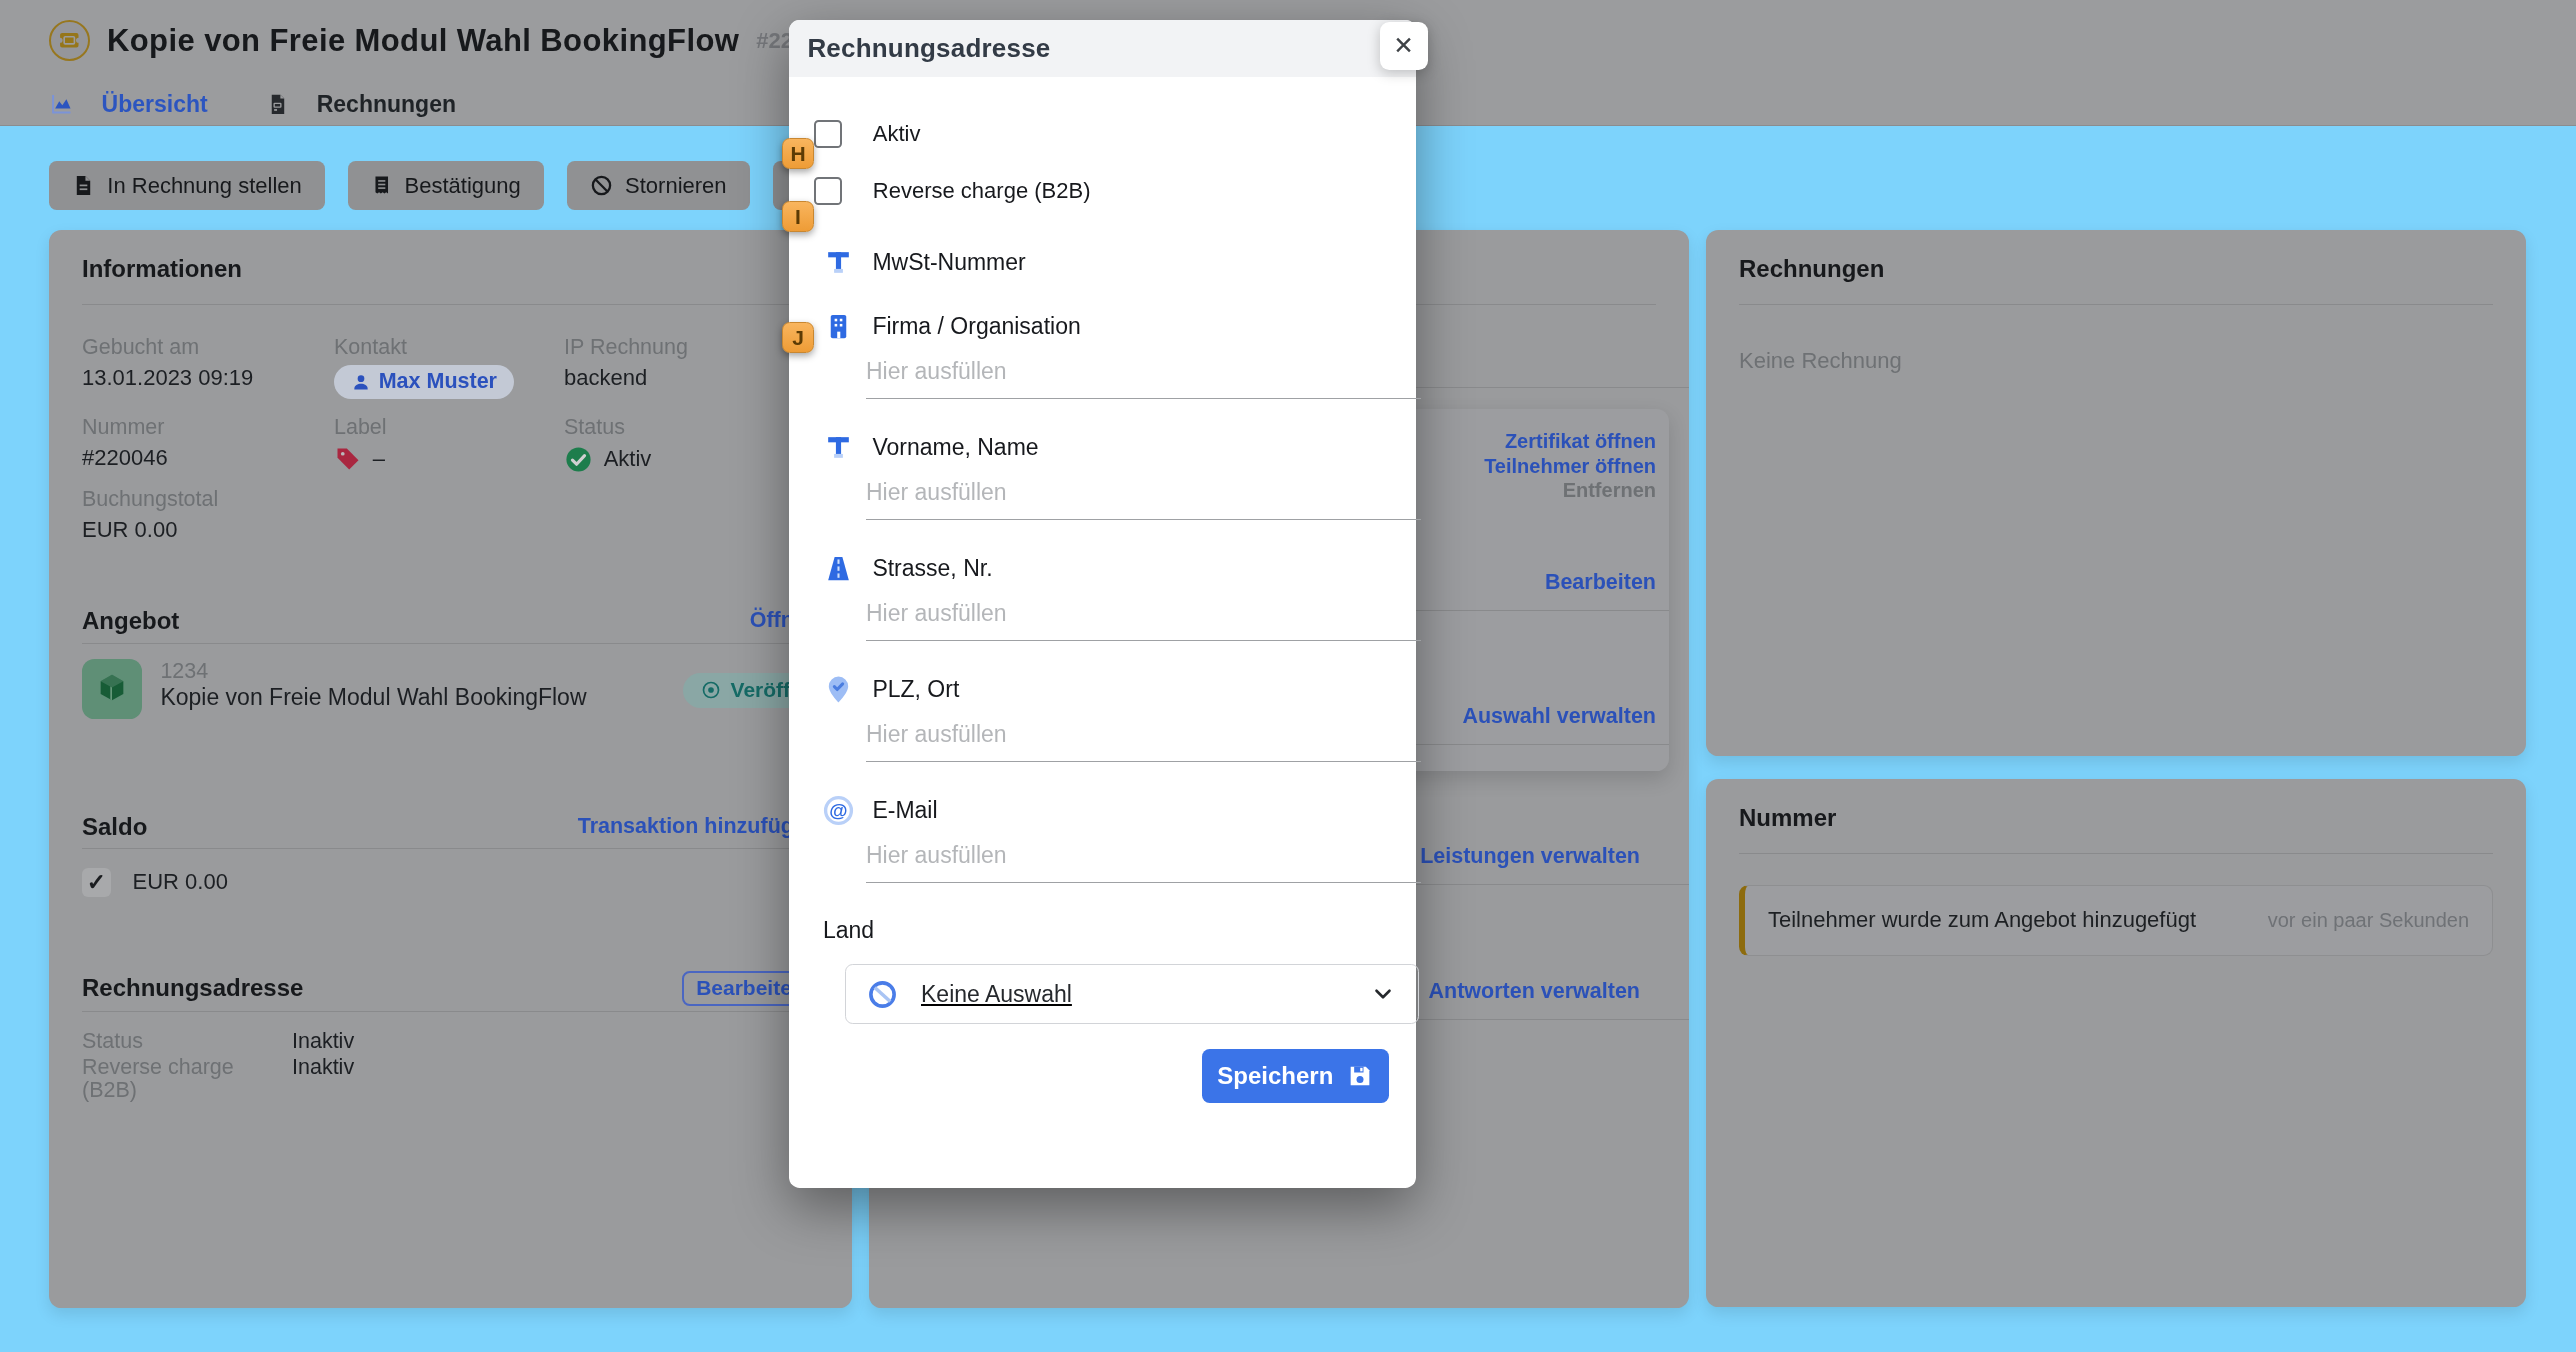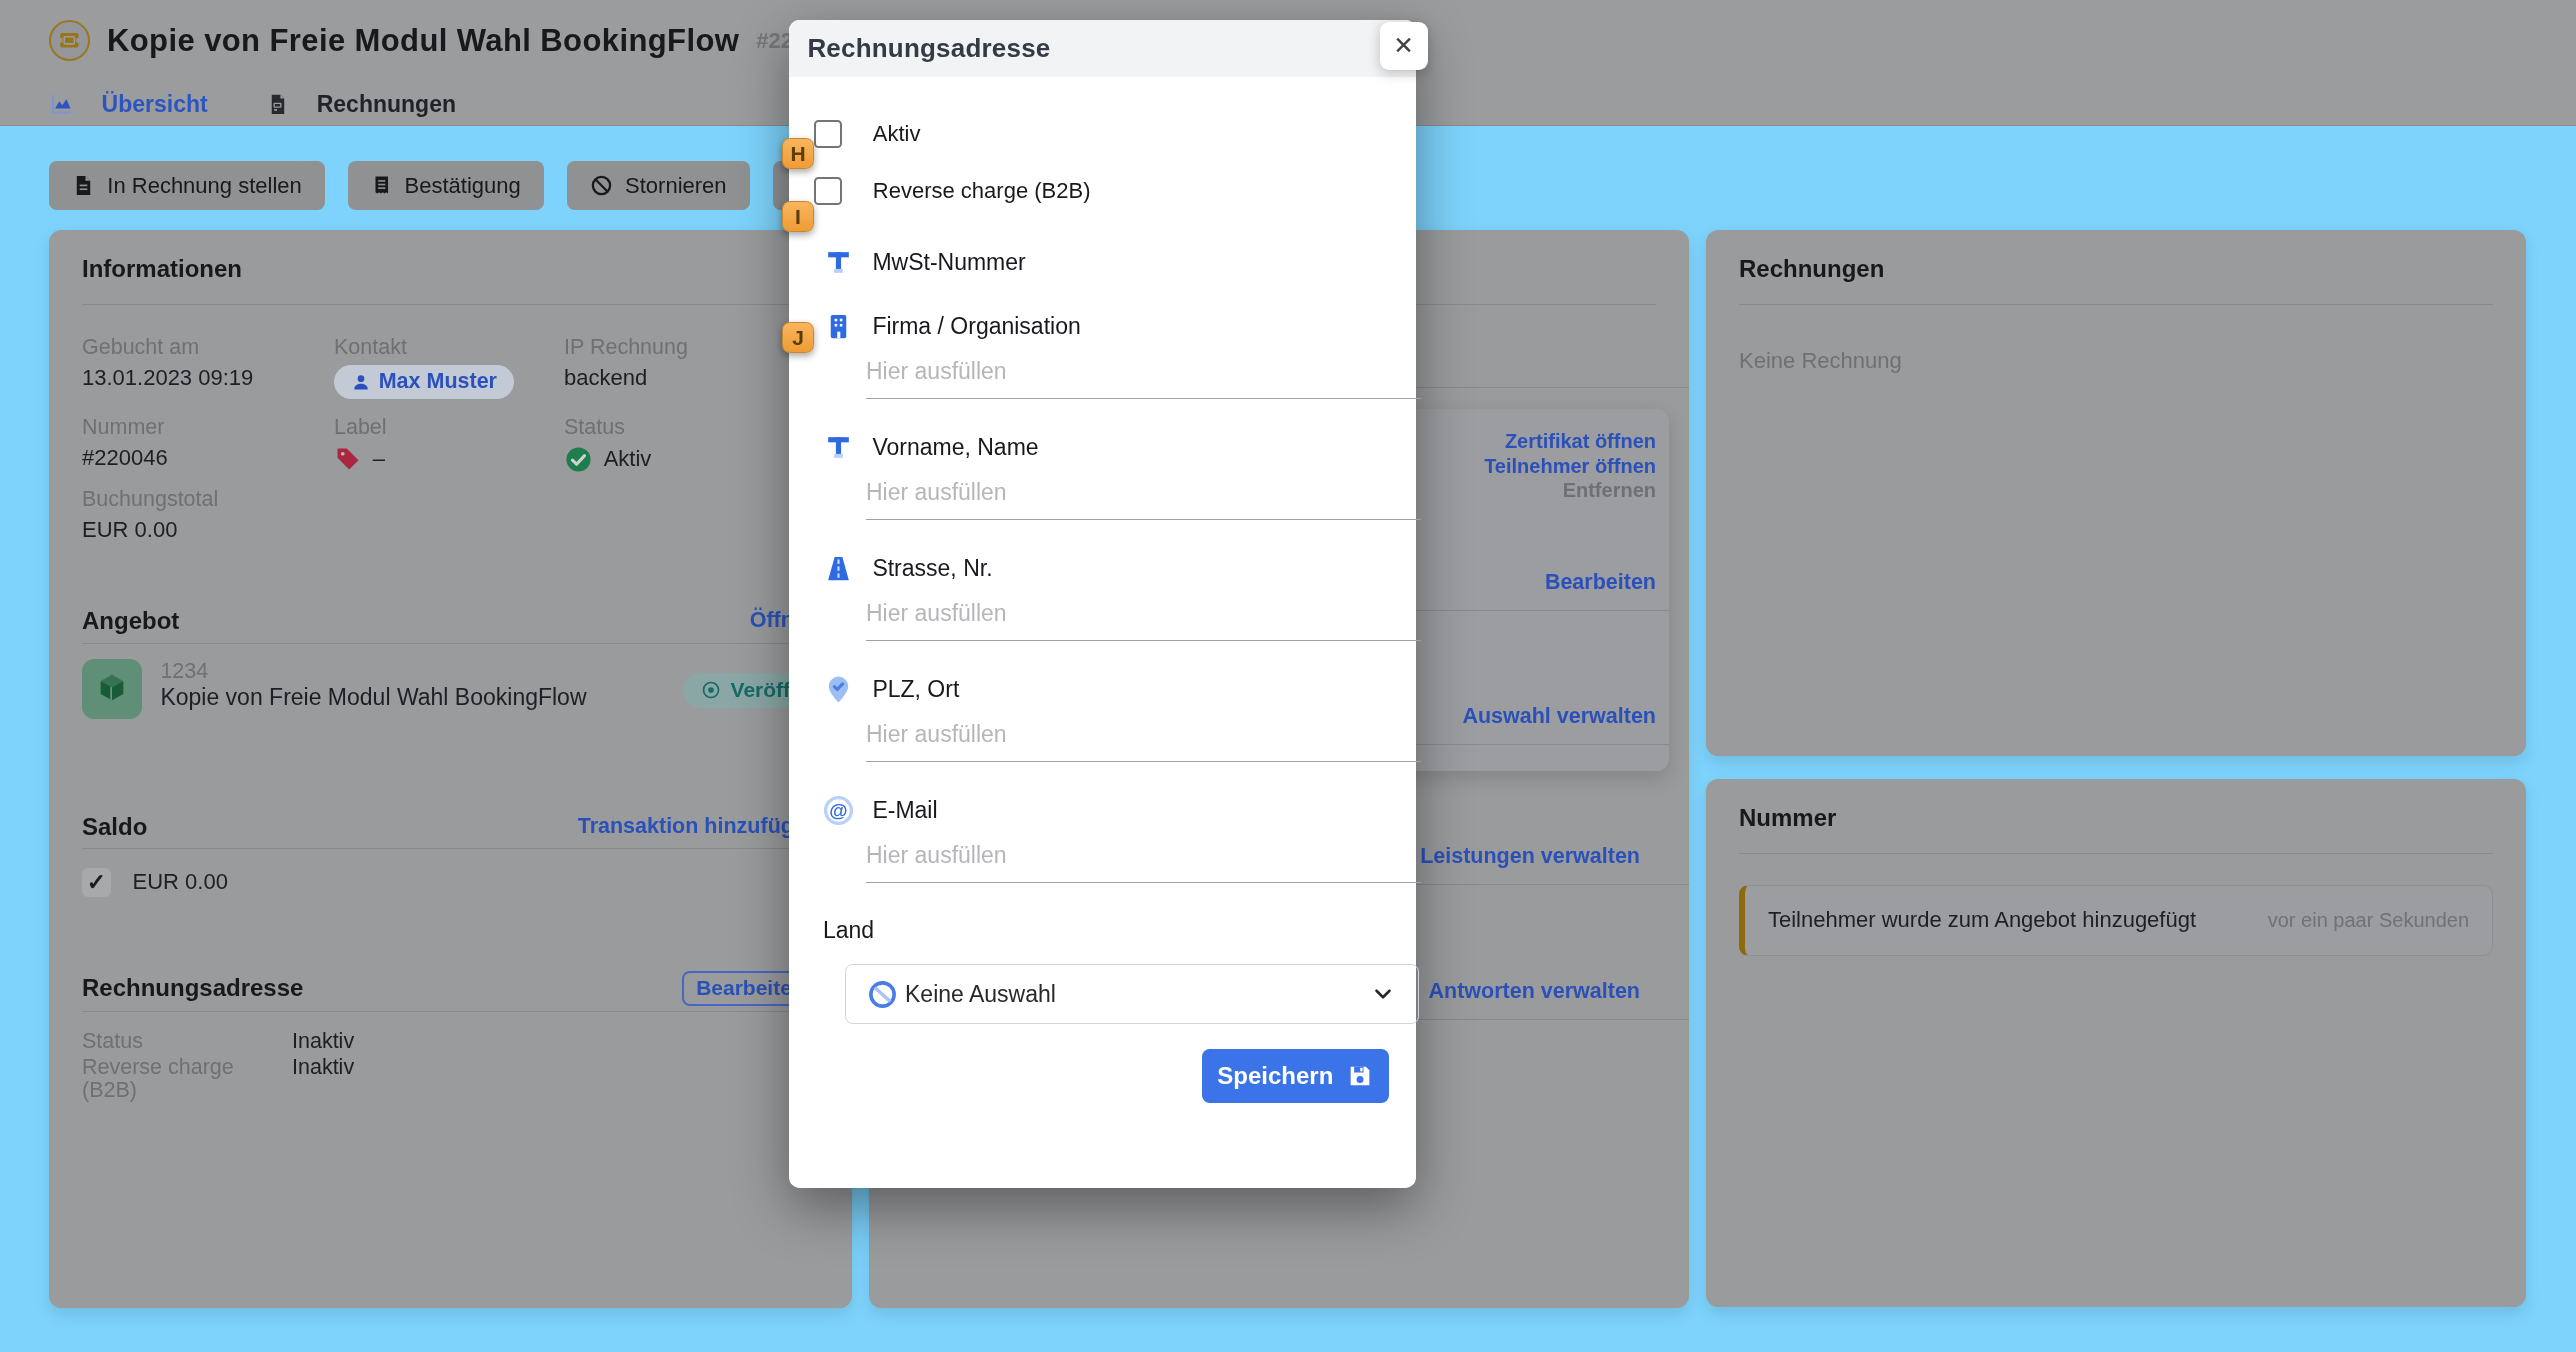--- a/index.html
+++ b/index.html
@@ -85,21 +85,21 @@
   .cb-row input { appearance:none; -webkit-appearance:none; width:28px; height:28px; border:2.3px solid #717478; border-radius:4.6px; background:#fff; }
   .cb-label { font-size:22px; color:#17191d; }
   .mt56 { margin-top:43px; } .mt38 { margin-top:29px; }
   .field-label { display:flex; align-items:center; gap:18.4px; margin-top:33px; height:31px; }
   .field-label.first { margin-top:42px; }
   .field-label span { font-size:23px; font-weight:500; color:#17191d; }
   .field-input { margin-left:43px; margin-top:16px; width:555px; }
   .field-input input { width:100%; border:none; outline:none; font-size:23px; color:#26292d; font-family:inherit; background:transparent; padding-bottom:13px; border-bottom:1.5px solid #9fa1a4; }
   .field-input input::placeholder { color:#b4b6b9; }
   .land-label { margin-top:34px; font-size:23px; color:#17191d; }
-  .land-select { margin-left:21.5px; margin-top:20px; width:574px; height:60px; border:1.5px solid #d2d4d8; border-radius:7.7px; display:flex; align-items:center; padding:0 21.5px; gap:7px; cursor:pointer; }
+  .land-select { margin-left:21.5px; margin-top:20px; width:574px; height:60px; border:1.5px solid #d2d4d8; border-radius:7.7px; display:flex; align-items:center; padding:0 21.5px; gap:23px; cursor:pointer;text-decoration:underline; }
   .land-value { font-size:23px; color:#26292d; flex:1; }
   .save-row { display:flex; justify-content:flex-end; margin-top:24.6px; padding-right:0px; }
   .save-btn { margin-right:-7px; width:187px; height:54px; background:#3b74e8; color:#fff; border:none; border-radius:7.7px; font-size:24px; font-weight:600; display:flex; align-items:center; justify-content:center; gap:12.3px; cursor:pointer; font-family:inherit; }
 
   
   .hint { position:absolute; left:782px; width:32px; height:31px; background:linear-gradient(#f9b55e,#ee9c36); border:1.5px solid #c98730; border-radius:7.7px; box-shadow:0 3.1px 7.7px rgba(0,0,0,0.35); display:flex; align-items:center; justify-content:center; color:#5c3b05; font-size:21px; font-weight:bold; z-index:50; }
   .hint-h { top:138px; } .hint-i { top:201px; } .hint-j { top:322px; }
 </style>
 </head>
 <body>

